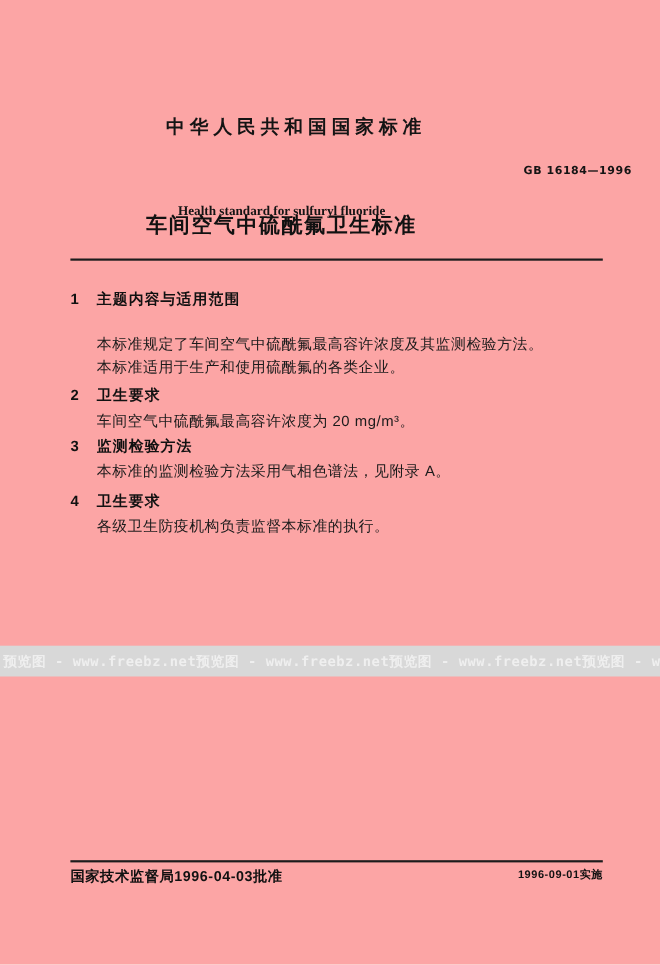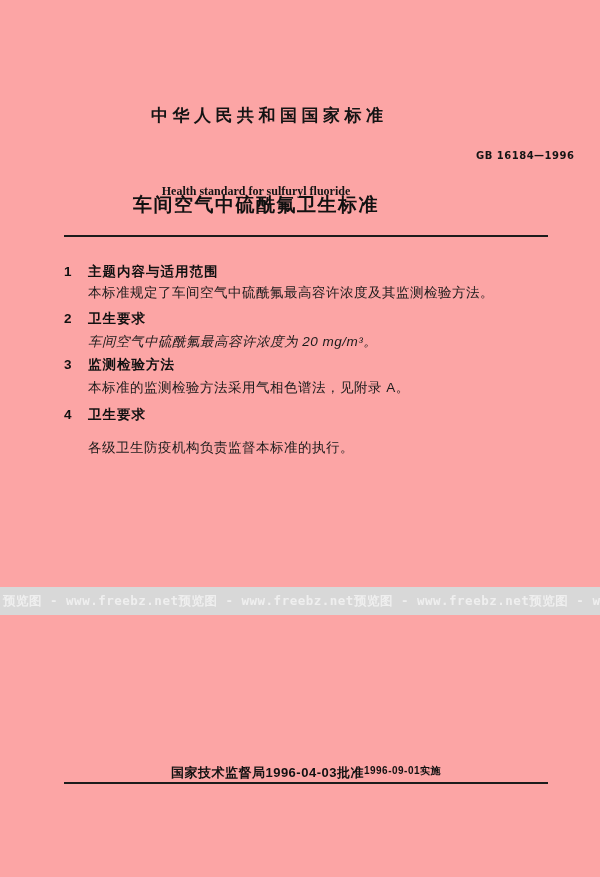--- a/index.html
+++ b/index.html
@@ -62,22 +62,22 @@
     display:flex;align-items:center;justify-content:space-between;
     padding:0 3px;box-sizing:border-box;
   }
   .wm-item{
     font-family:"DejaVu Sans Mono","Liberation Mono",monospace;
     font-size:12.5px;font-weight:bold;color:#efefef;
     white-space:nowrap;letter-spacing:0.5px;
   }
   
   .footer-row{
-    position:absolute;left:64px;top:764px;width:484px;
-    display:flex;justify-content:center;align-items:flex-start;
+    position:absolute;left:64px;top:788px;width:484px;
+    display:flex;justify-content:space-between;align-items:flex-start;
   }
   .footer-left{
     font-size:13px;font-weight:bold;letter-spacing:0.5px;color:#111;
     white-space:nowrap;
   }
   .footer-right{
     font-size:10px;font-weight:bold;letter-spacing:0.5px;color:#111;
     white-space:nowrap;
   }
 </style>
@@ -98,45 +98,46 @@
 
   <div class="rule rule-top"></div>
 
   <div class="content">
 
     <section>
       <div class="sec-head" style="margin-top:8px;">
         <span class="sec-num">1</span>
         <span>主题内容与适用范围</span>
       </div>
-      <div class="para" style="margin-top:0;">本标准规定了车间空气中硫酰氟最高容许浓度及其监测检验方法。</div>
+      <div class="para" style="margin-top:20px;">本标准规定了车间空气中硫酰氟最高容许浓度及其监测检验方法。</div>
+      <div class="para">本标准适用于生产和使用硫酰氟的各类企业。</div>
     </section>
 
     <section>
       <div class="sec-head" style="margin-top:6px;">
         <span class="sec-num">2</span>
         <span>卫生要求</span>
       </div>
-      <div class="para" style="margin-top:2px;font-style:italic;">车间空气中硫酰氟最高容许浓度为 20 mg/m³。</div>
+      <div class="para" style="margin-top:2px;">车间空气中硫酰氟最高容许浓度为 20 mg/m³。</div>
     </section>
 
     <section>
       <div class="sec-head" style="margin-top:3px;">
         <span class="sec-num">3</span>
         <span>监测检验方法</span>
       </div>
       <div class="para" style="margin-top:2px;">本标准的监测检验方法采用气相色谱法，见附录 A。</div>
     </section>
 
     <section>
       <div class="sec-head" style="margin-top:7px;">
         <span class="sec-num">4</span>
         <span>卫生要求</span>
       </div>
-      <div class="para" style="margin-top:12px;">各级卫生防疫机构负责监督本标准的执行。</div>
+      <div class="para" style="margin-top:2px;">各级卫生防疫机构负责监督本标准的执行。</div>
     </section>
 
   </div>
 
   <div class="wm-band">
     <span class="wm-item">预览图 - www.freebz.net</span>
     <span class="wm-item">预览图 - www.freebz.net</span>
     <span class="wm-item">预览图 - www.freebz.net</span>
     <span class="wm-item">预览图 - www.freebz.net</span>
   </div>

